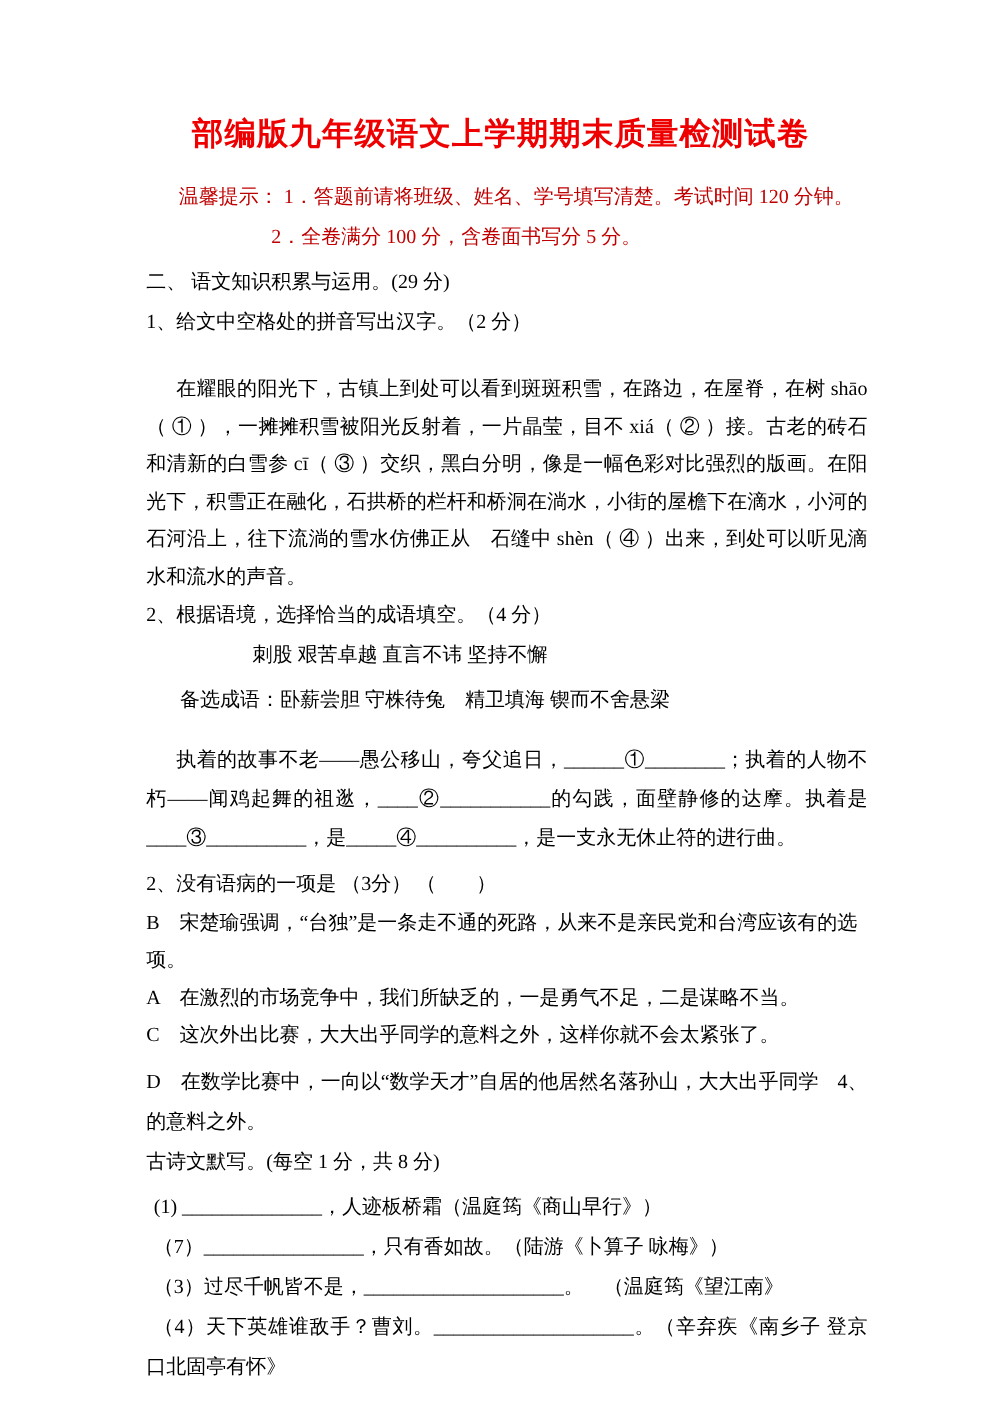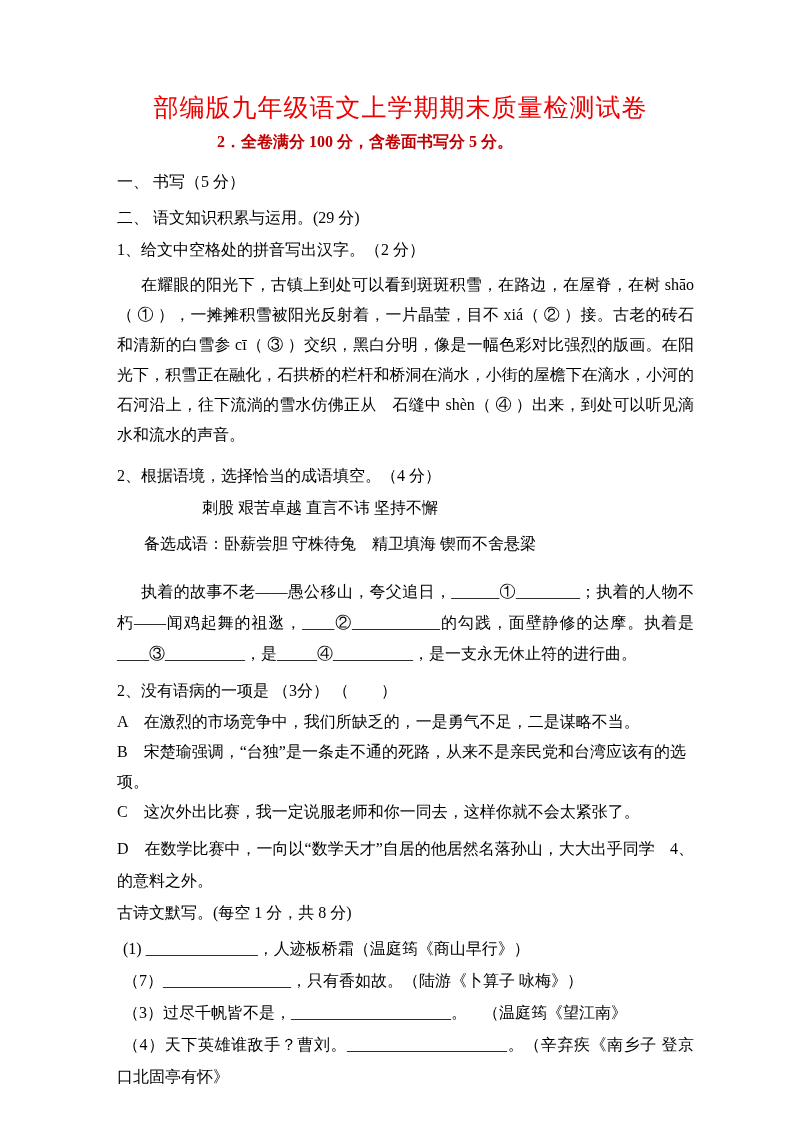--- a/index.html
+++ b/index.html
@@ -15,54 +15,53 @@
     box-sizing: border-box;
     padding: 90px 100px 0 117px;
     font-family: "Liberation Serif", "DejaVu Serif", serif;
     font-size: 16px;
     color: var(--text, #000000);
     overflow: hidden;
   }
   .title {
     text-align: center;
     font-size: 25px;
-    font-weight: normal;
+    font-weight: bold;
     color: var(--title, #ee0000);
     line-height: 36px;
     letter-spacing: 1px;
     margin-left: -10px;
   }
   .notice-line1 {
     margin-top: 16px;
     padding-left: 26px;
     color: var(--notice, #c00000);
     line-height: 32px;
   }
   .notice-line2 {
     padding-left: 100px;
     color: var(--notice, #c00000);
     line-height: 32px;
-    font-weight: bold;
   }
   .line {
     line-height: 32px;
   }
   .heading {
     line-height: 32px;
     margin-top: 4px;
   }
   .sec1-heading { margin-top: 8px; }
   .sec1-body { margin-top: 6px; }
   .passage {
     line-height: 30px;
     text-align: justify;
     text-indent: 1.5em;
-    margin-top: 4px;
+    margin-top: 23px;
   }
-  .q2-stem { margin-top: 10px; }
+  .q2-stem { margin-top: 0; }
   .idioms-1 { padding-left: 27px; margin-top: 4px; }
   .idioms-2 { padding-left: 85px; }
   .q2-passage { line-height: 31px; margin-top: 16px; }
   .q3-stem { margin-top: 6px; }
   .option { line-height: 30px; }
   .option-d-row {
     display: flex;
     justify-content: space-between;
     line-height: 32px;
     margin-top: 6px;
@@ -75,38 +74,38 @@
   }
   .q4-item.wrapping { padding-left: 0; text-indent: 6px; }
 </style>
 </head>
 <body>
 
 <div class="page">
 
   <div class="title">部编版九年级语文上学期期末质量检测试卷</div>
 
+  <div class="notice-line1">温馨提示： 1．答题前请将班级、姓名、学号填写清楚。考试时间 120 分钟。</div>
   <div class="notice-line2">2．全卷满分 100 分，含卷面书写分 5 分。</div>
 
-  <div class="line heading sec1-heading">一、 书写（5 分）</div>
 
   <div class="line heading">二、 语文知识积累与运用。(29 分)</div>
 
   <div class="line">1、给文中空格处的拼音写出汉字。（2 分）</div>
   <div class="passage">在耀眼的阳光下，古镇上到处可以看到斑斑积雪，在路边，在屋脊，在树 shāo（ ① ），一摊摊积雪被阳光反射着，一片晶莹，目不 xiá（ ② ）接。古老的砖石和清新的白雪参 cī（ ③ ）交织，黑白分明，像是一幅色彩对比强烈的版画。在阳光下，积雪正在融化，石拱桥的栏杆和桥洞在淌水，小街的屋檐下在滴水，小河的石河沿上，往下流淌的雪水仿佛正从　石缝中 shèn（ ④ ）出来，到处可以听见滴水和流水的声音。</div>
 
   <div class="line q2-stem">2、根据语境，选择恰当的成语填空。（4 分）</div>
   <div class="line idioms-2">刺股 艰苦卓越 直言不讳 坚持不懈</div>
   <div class="line idioms-1">备选成语：卧薪尝胆 守株待兔　精卫填海 锲而不舍悬梁</div>
   <div class="passage q2-passage">执着的故事不老——愚公移山，夸父追日，______①________；执着的人物不朽——闻鸡起舞的祖逖，____②___________的勾践，面壁静修的达摩。执着是____③__________，是_____④__________，是一支永无休止符的进行曲。</div>
 
   <div class="line q3-stem">2、没有语病的一项是 （3分） （　　）</div>
+  <div class="line option">B　宋楚瑜强调，“台独”是一条走不通的死路，从来不是亲民党和台湾应该有的选项。</div>
   <div class="line option">A　在激烈的市场竞争中，我们所缺乏的，一是勇气不足，二是谋略不当。</div>
-  <div class="line option">B　宋楚瑜强调，“台独”是一条走不通的死路，从来不是亲民党和台湾应该有的选项。</div>
-  <div class="line option">C　这次外出比赛，我一定说服老师和你一同去，这样你就不会太紧张了。</div>
+  <div class="line option">C　这次外出比赛，大大出乎同学的意料之外，这样你就不会太紧张了。</div>
 
   <div class="option-d-row">
     <span>D　在数学比赛中，一向以“数学天才”自居的他居然名落孙山，大大出乎同学的意料之外。</span>
     <span>4、</span>
   </div>
   <div class="line">古诗文默写。(每空 1 分，共 8 分)</div>
 
   <div class="q4-items">
     <div class="q4-item">(1) ______________，人迹板桥霜（温庭筠《商山早行》）</div>
     <div class="q4-item">（7）________________，只有香如故。（陆游《卜算子 咏梅》）</div>

